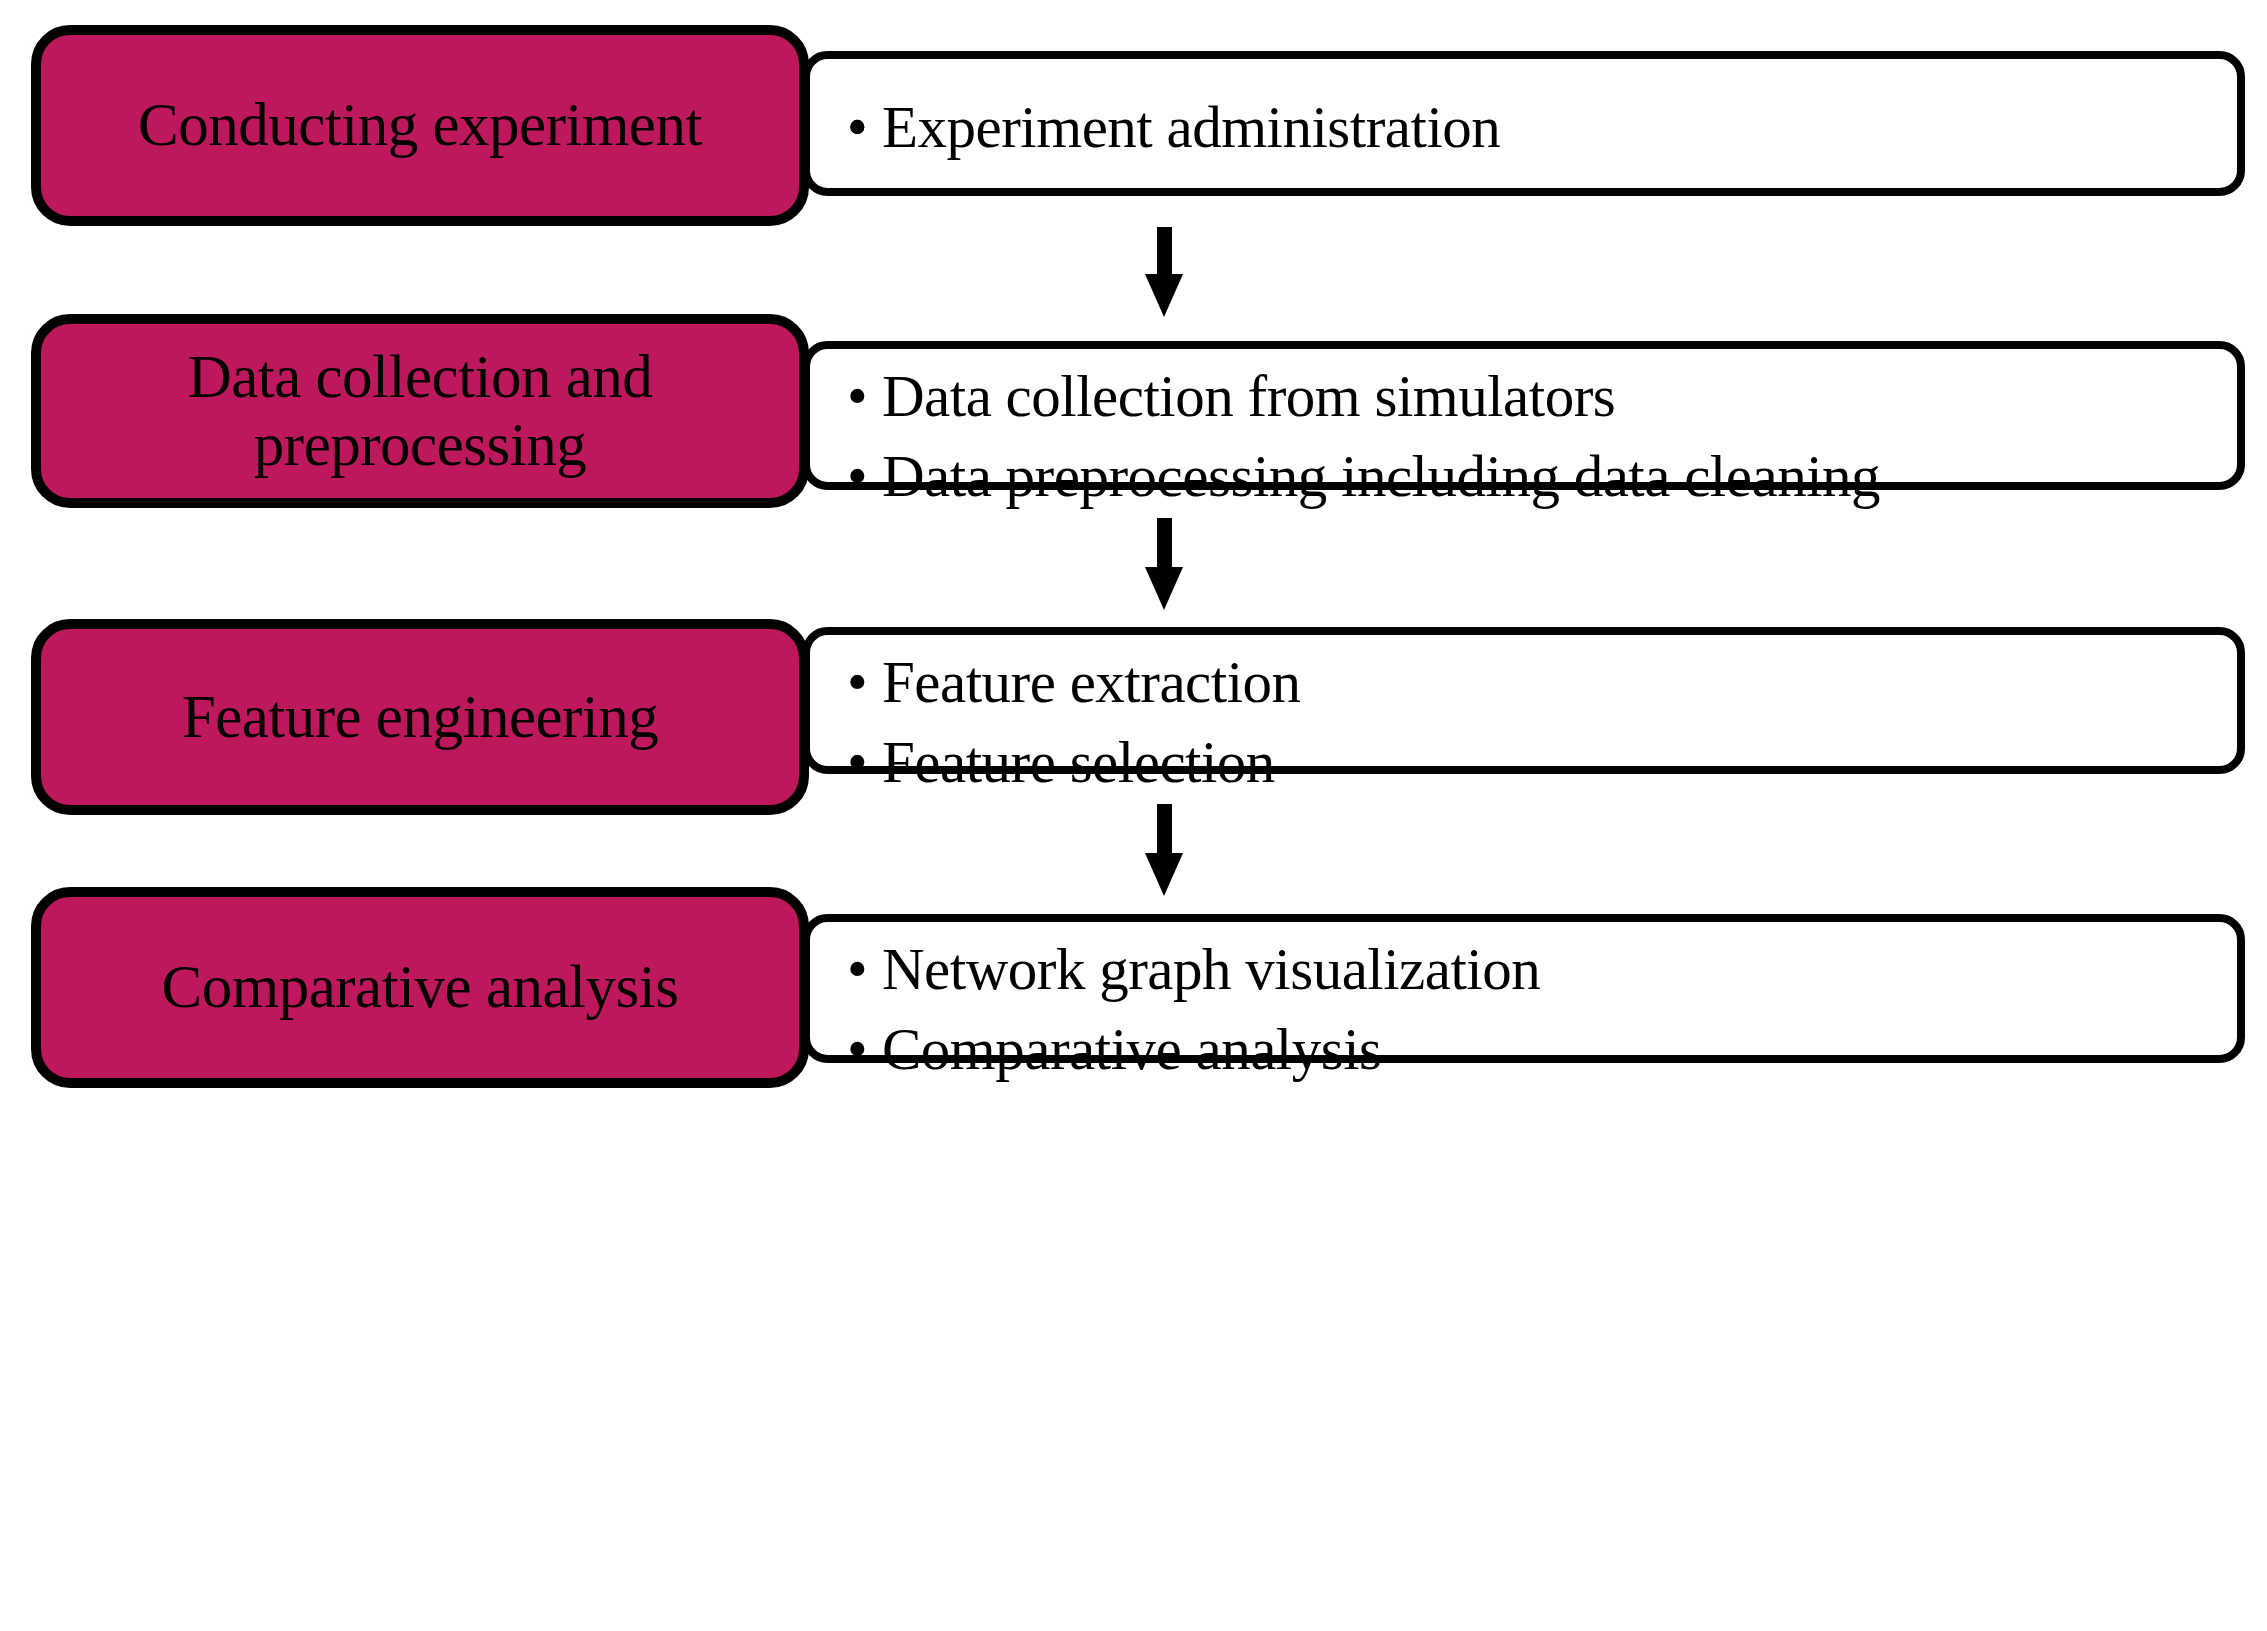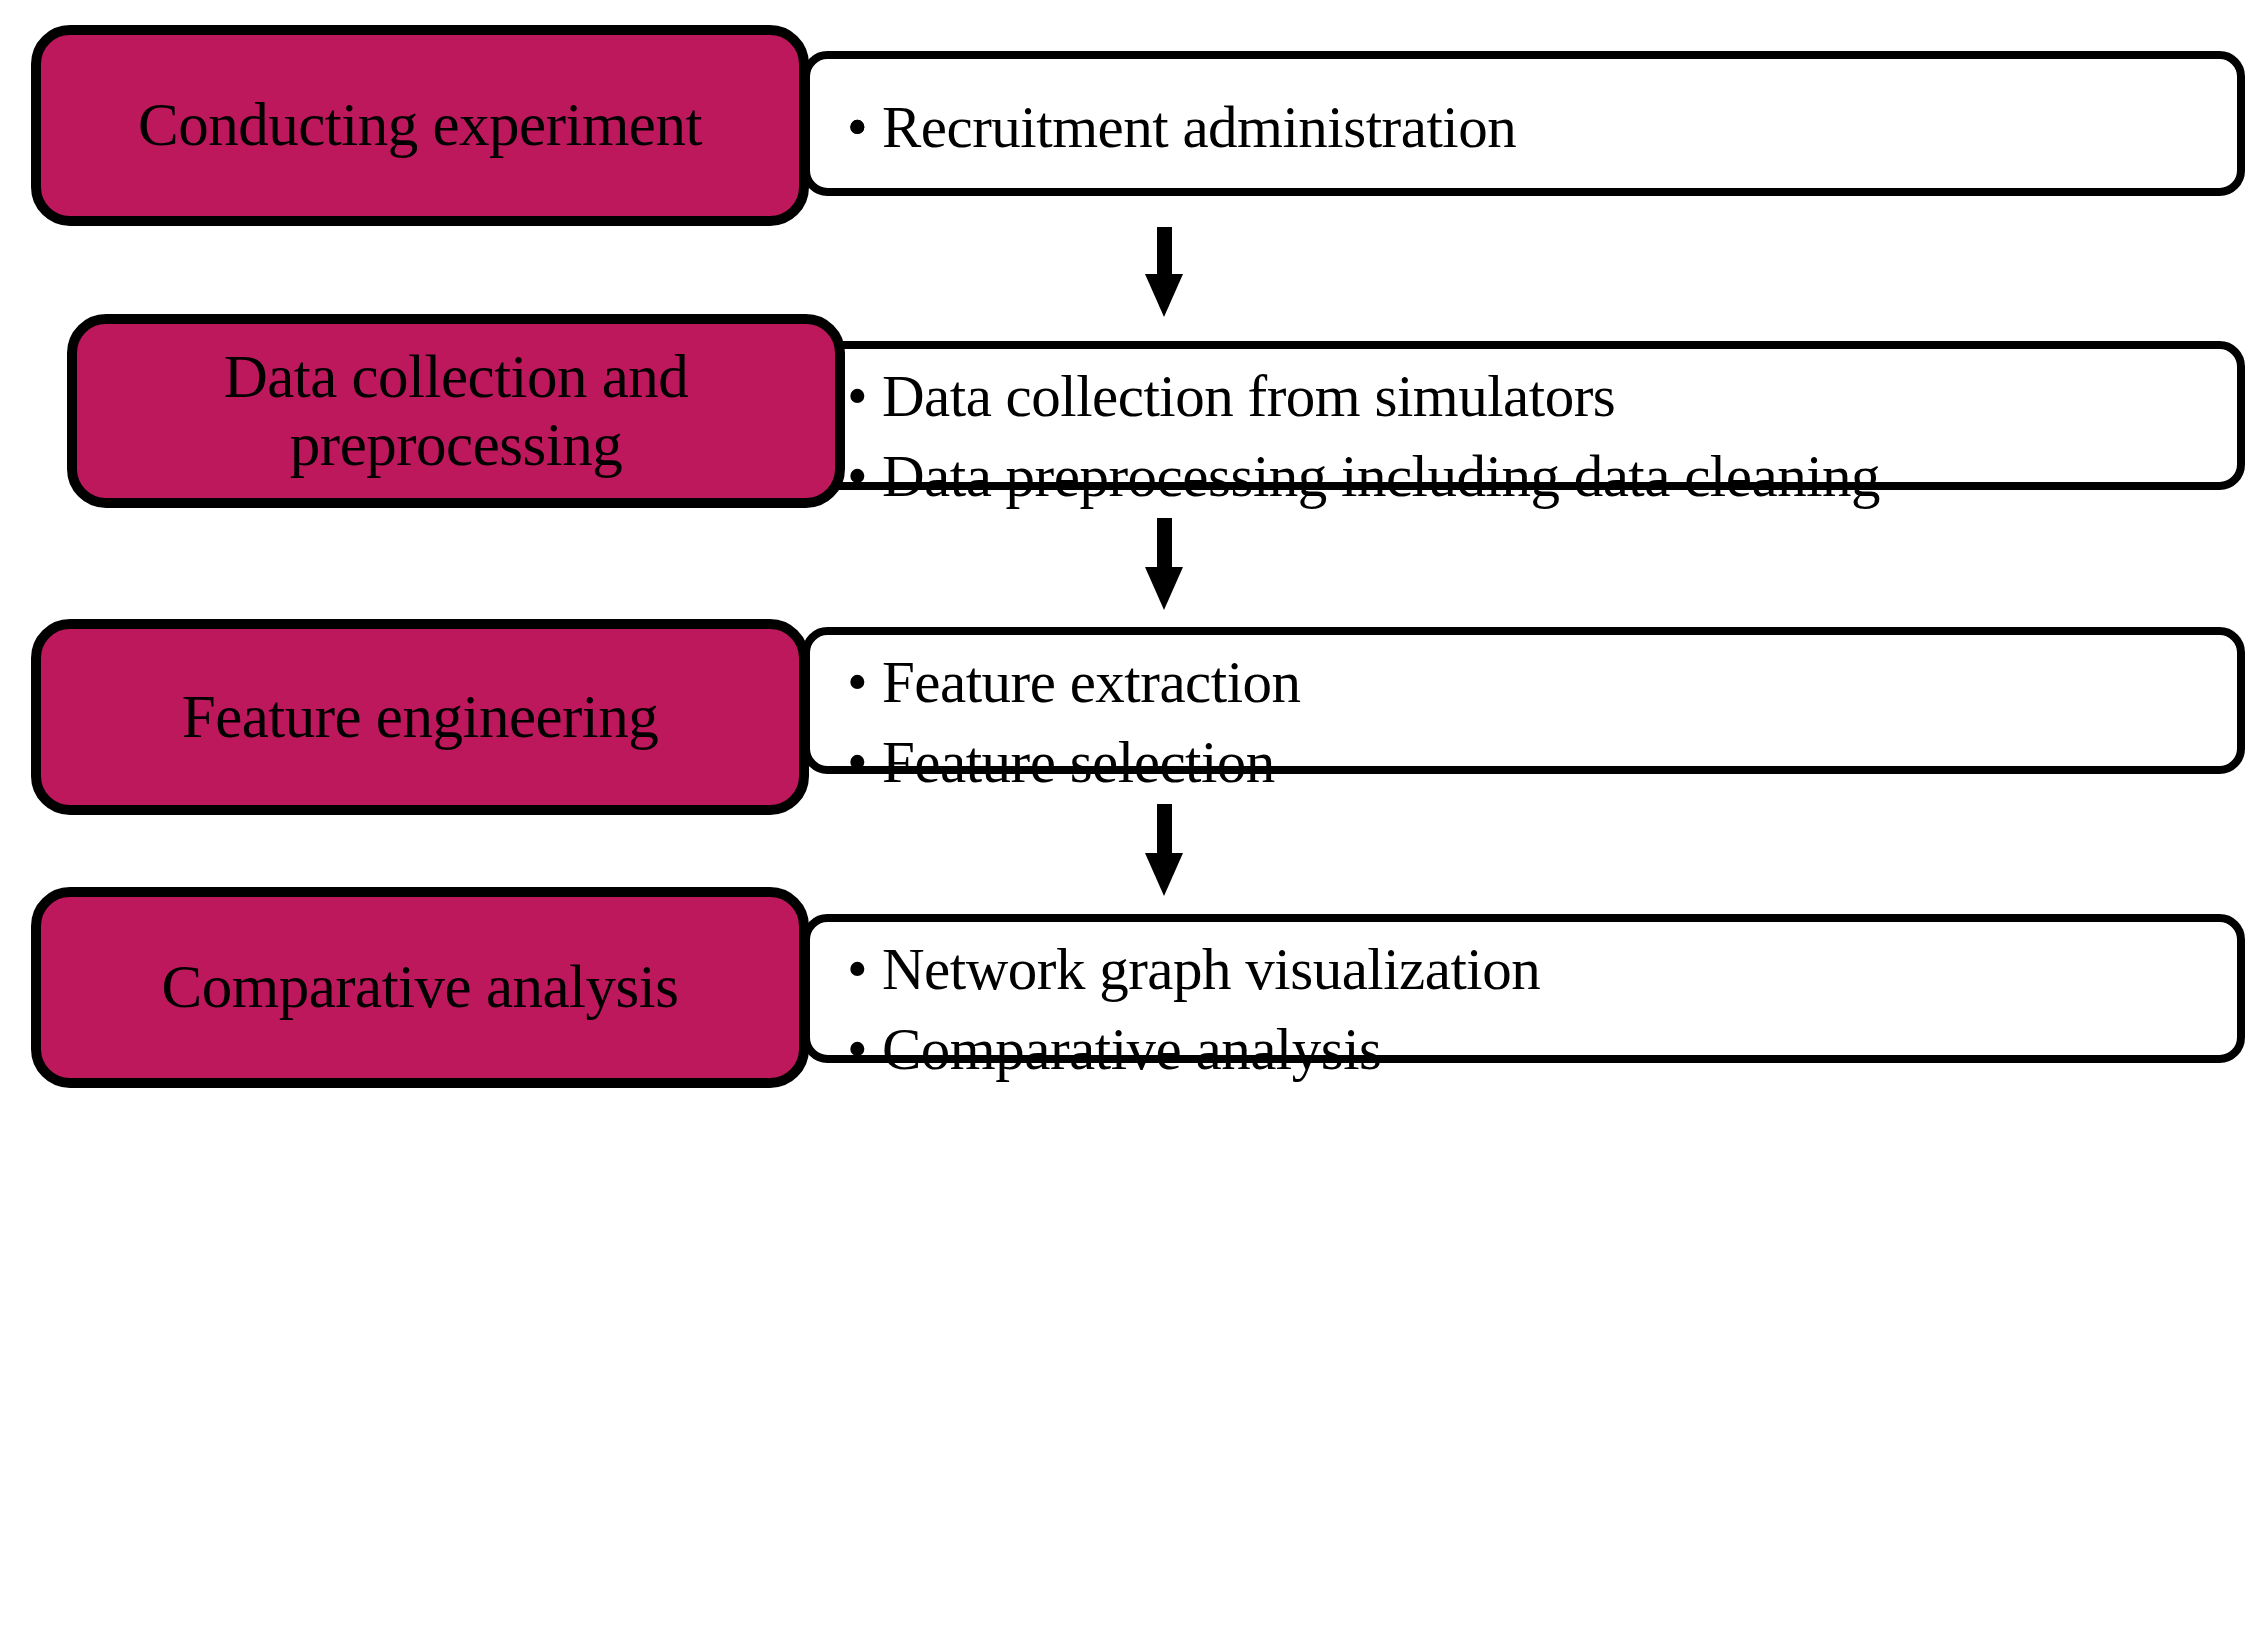--- a/index.html
+++ b/index.html
@@ -114,21 +114,21 @@
 
   <div class="row" style="top:0px;">
 
     <div class="detail-box" style="top:51px; height:145px; padding:17.6px 0 0 37px;">
       <ul class="bullets">
         <li class="bullet">
           <span class="dot">•</span>
         </li>
         <li class="bullet" style="margin-top:21.6px;">
           <span class="dot">•</span>
-          <span>Recruitment administration</span>
+          <span>Experiment administration</span>
         </li>
       </ul>
     </div>
 
     <div class="stage-box" style="top:24.5px; height:201px;">
       <div class="stage-label">Conducting experiment</div>
     </div>
 
   </div>
 
@@ -145,21 +145,21 @@
           <span class="dot">•</span>
           <span>Data collection from simulators</span>
         </li>
         <li class="bullet" style="margin-top:21.6px;">
           <span class="dot">•</span>
           <span>Data preprocessing including data cleaning</span>
         </li>
       </ul>
     </div>
 
-    <div class="stage-box" style="top:314px; height:194px;margin-left:36px;">
+    <div class="stage-box" style="top:314px; height:194px;">
       <div class="stage-label">Data collection and preprocessing</div>
     </div>
 
   </div>
 
   <div class="arrow" style="top:518px; height:90px;">
     <div class="shaft" style="height:53px;"></div>
     <div class="head" style="top:49px;"></div>
   </div>
 

